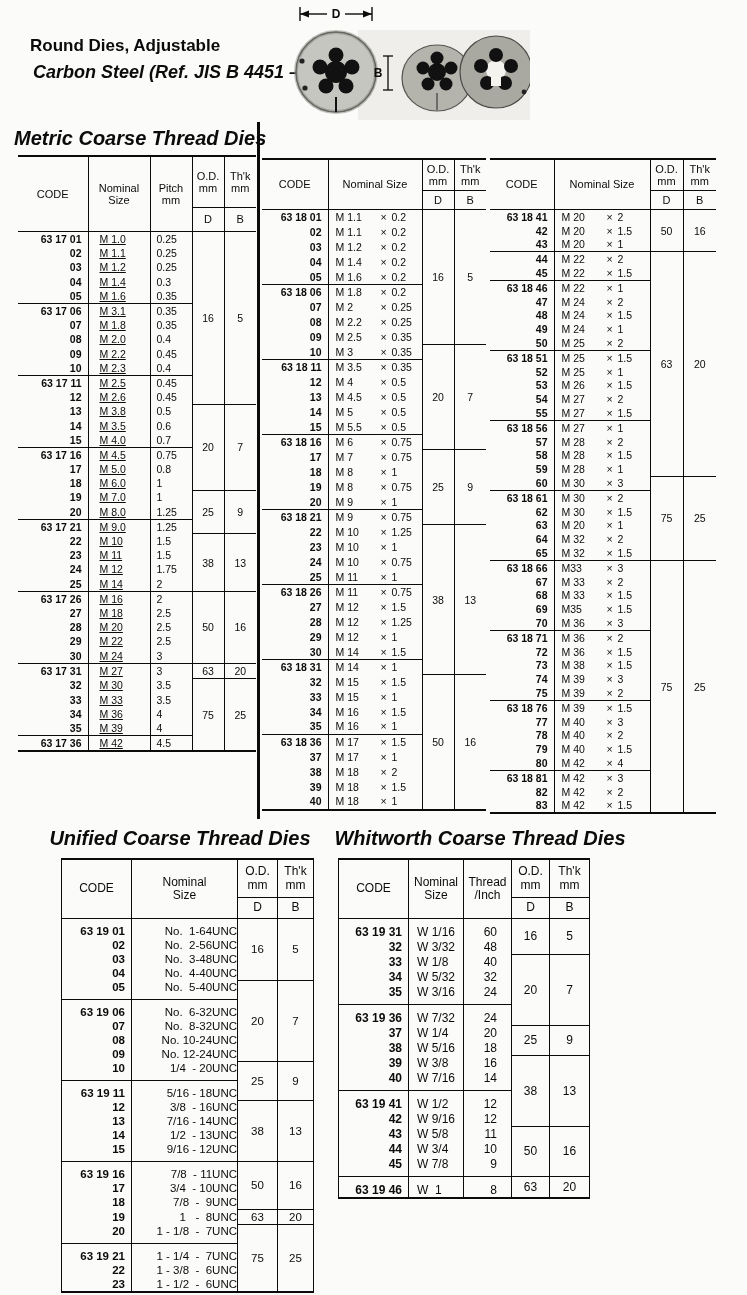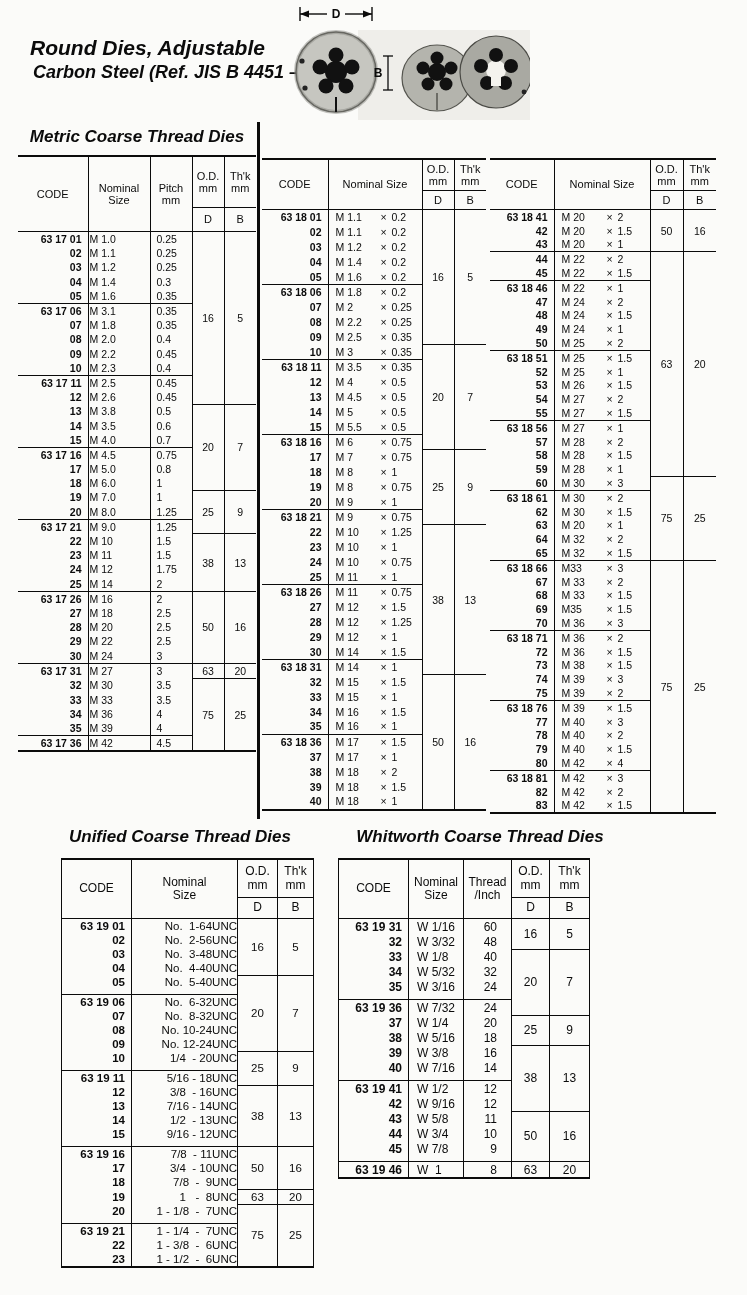--- a/index.html
+++ b/index.html
@@ -1,34 +1,34 @@
 <!DOCTYPE html>
 <html><head>
 <meta charset="utf-8">
 <style>
   html,body{margin:0;padding:0;background:#888;}
   .page{position:relative;width:747px;height:1295px;background:#fbfbf9;overflow:hidden;
         font-family:"Liberation Sans","DejaVu Sans",sans-serif;color:#0b0b0b;}
   .abs{position:absolute;}
-  .title-main{font-size:21px;font-weight:bold;font-style:italic;}
+  .title-main{font-size:17px;font-weight:bold;}
   .title-sub{font-size:18px;font-weight:bold;font-style:italic;}
-  .sec-title{font-size:17px;font-weight:bold;font-style:italic;text-align:center;white-space:nowrap;}
+  .sec-title{font-size:20px;font-weight:bold;font-style:italic;text-align:center;white-space:nowrap;}
   .divider{background:#0b0b0b;}
 
   table.cat{border-collapse:collapse;table-layout:fixed;border-top:2px solid #0b0b0b;border-bottom:2px solid #0b0b0b;}
   table.cat.boxed{border-left:1.5px solid #0b0b0b;border-right:1.5px solid #0b0b0b;}
   .cat th,.cat td{padding:0;margin:0;overflow:hidden;}
   .cat th{font-weight:normal;text-align:center;vertical-align:middle;white-space:pre-line;line-height:1.12;border-bottom:1.5px solid #0b0b0b;}
   .cat td{vertical-align:middle;}
   .vl{border-left:1.5px solid #0b0b0b;}
   .bt{border-top:1.5px solid #0b0b0b;}
   td.code{text-align:right;font-weight:bold;padding-right:6px;}
   td.od{text-align:center;}
   td.pitch{padding-left:6px;}
-  td.nomc{padding-left:1px;}
+  td.nomc{padding-left:11px;text-decoration:underline;}
   .nom-fine{display:flex;align-items:center;}
   .nom-fine .sz{width:40px;padding-left:7px;flex:0 0 auto;}
   .nom-fine .xx{width:16px;text-align:center;flex:0 0 auto;}
   .nom-fine .pp{flex:0 0 auto;}
   td.nom-plain{text-align:right;white-space:pre;}
   td.nom-w{padding-left:8px;white-space:pre;}
   td.thread{text-align:right;padding-right:14px;}
 
   .t-coarse{font-size:10.5px;}
   .t-coarse thead tr:first-child th{height:50px;font-size:11px;}
@@ -44,21 +44,21 @@
   .t-uni{font-size:11.5px;}
   .t-uni thead tr:first-child th{height:37px;font-size:12px;}
   .t-uni thead tr:last-child th{height:20px;font-size:12px;}
   .t-uni tbody td{height:14px;}
 
   .t-whit{font-size:12px;}
   .t-whit thead tr:first-child th{height:37px;font-size:12px;}
   .t-whit thead tr:last-child th{height:20px;font-size:12px;}
   .t-whit tbody td{height:15px;}
 
-  .roomy td.pt{}
+  .roomy td.pt{padding-top:5px;}
   .roomy td.pb{padding-bottom:5px;}
 </style>
 </head>
 <body>
 
 <div class="page">
 
   <div class="abs title-main" style="left:30px;top:36px;">Round Dies, Adjustable</div>
   <div class="abs title-sub" style="left:33px;top:62px;">Carbon Steel  (Ref. JIS B 4451 – 88)</div>
 

